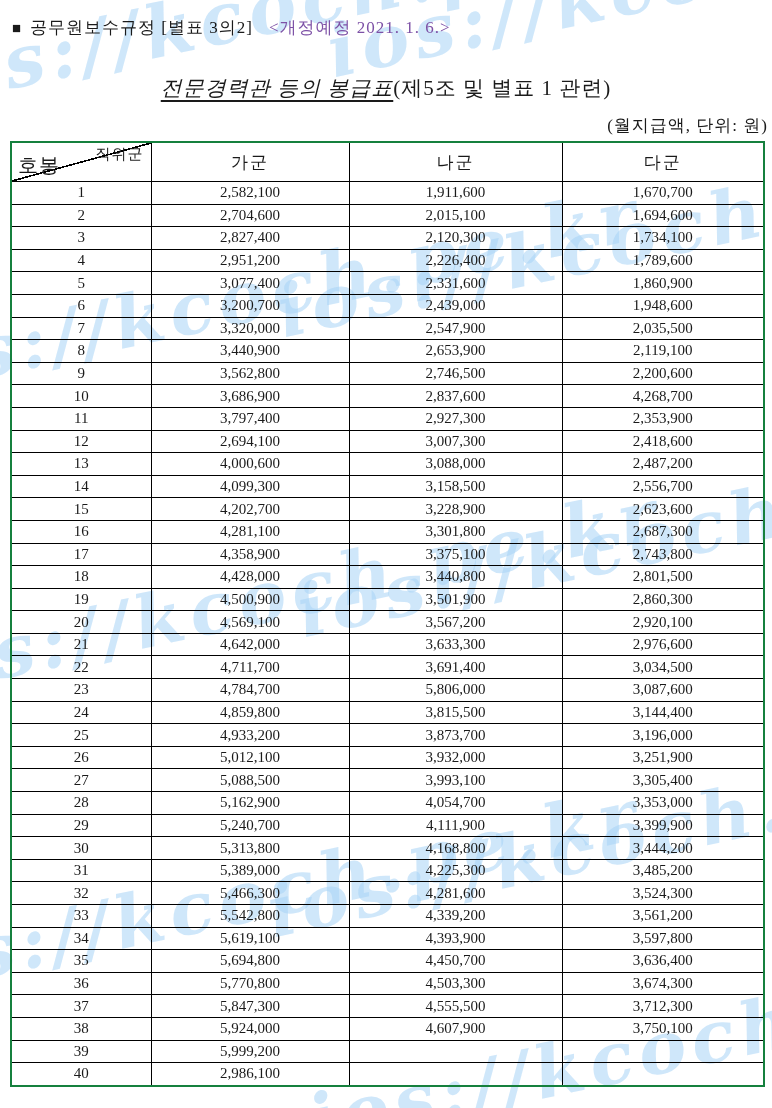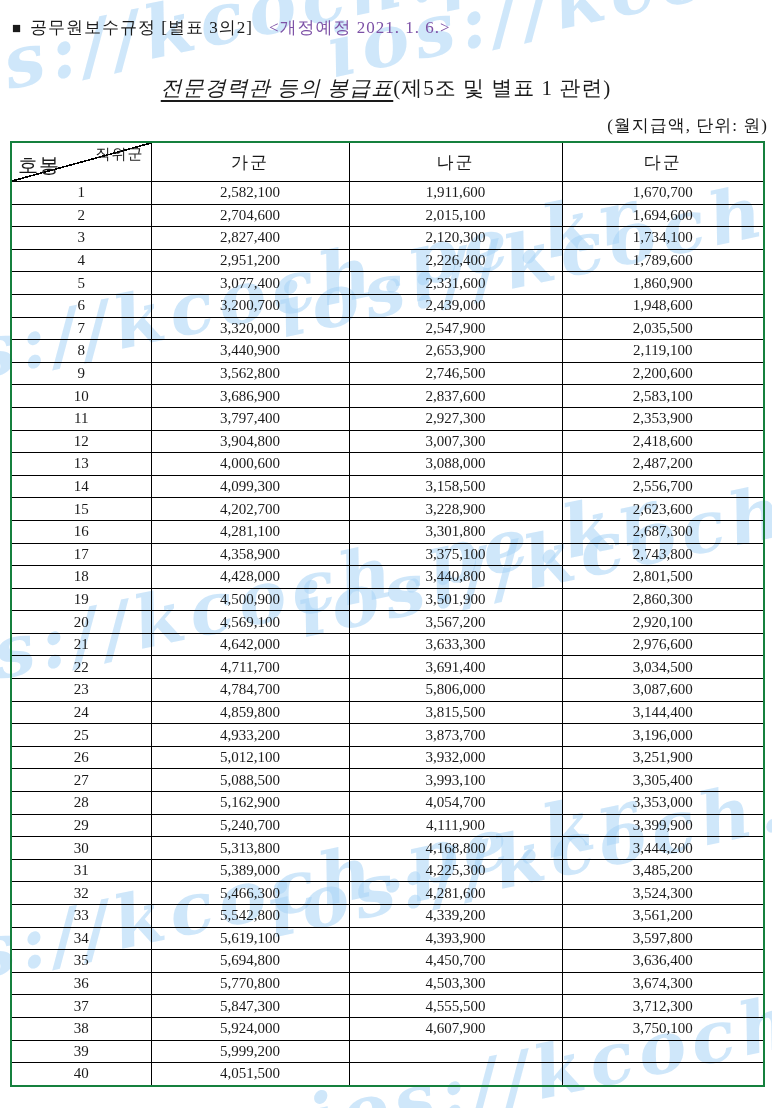--- a/index.html
+++ b/index.html
@@ -200,31 +200,31 @@
           <tr>
             <td>9</td>
             <td>3,562,800</td>
             <td>2,746,500</td>
             <td>2,200,600</td>
           </tr>
           <tr>
             <td>10</td>
             <td>3,686,900</td>
             <td>2,837,600</td>
-            <td>2,583,100</td>
+            <td>4,268,700</td>
           </tr>
           <tr>
             <td>11</td>
             <td>3,797,400</td>
             <td>2,927,300</td>
             <td>2,353,900</td>
           </tr>
           <tr>
             <td>12</td>
-            <td>3,904,800</td>
+            <td>2,694,100</td>
             <td>3,007,300</td>
             <td>2,418,600</td>
           </tr>
           <tr>
             <td>13</td>
             <td>4,000,600</td>
             <td>3,088,000</td>
             <td>2,487,200</td>
           </tr>
           <tr>
@@ -378,21 +378,21 @@
             <td>3,750,100</td>
           </tr>
           <tr>
             <td>39</td>
             <td>5,999,200</td>
             <td></td>
             <td></td>
           </tr>
           <tr>
             <td>40</td>
-            <td>4,051,500</td>
+            <td>2,986,100</td>
             <td></td>
             <td></td>
           </tr>
         </tbody>
     </table>
 
   </div>
 </div>
 
 </body></html>

